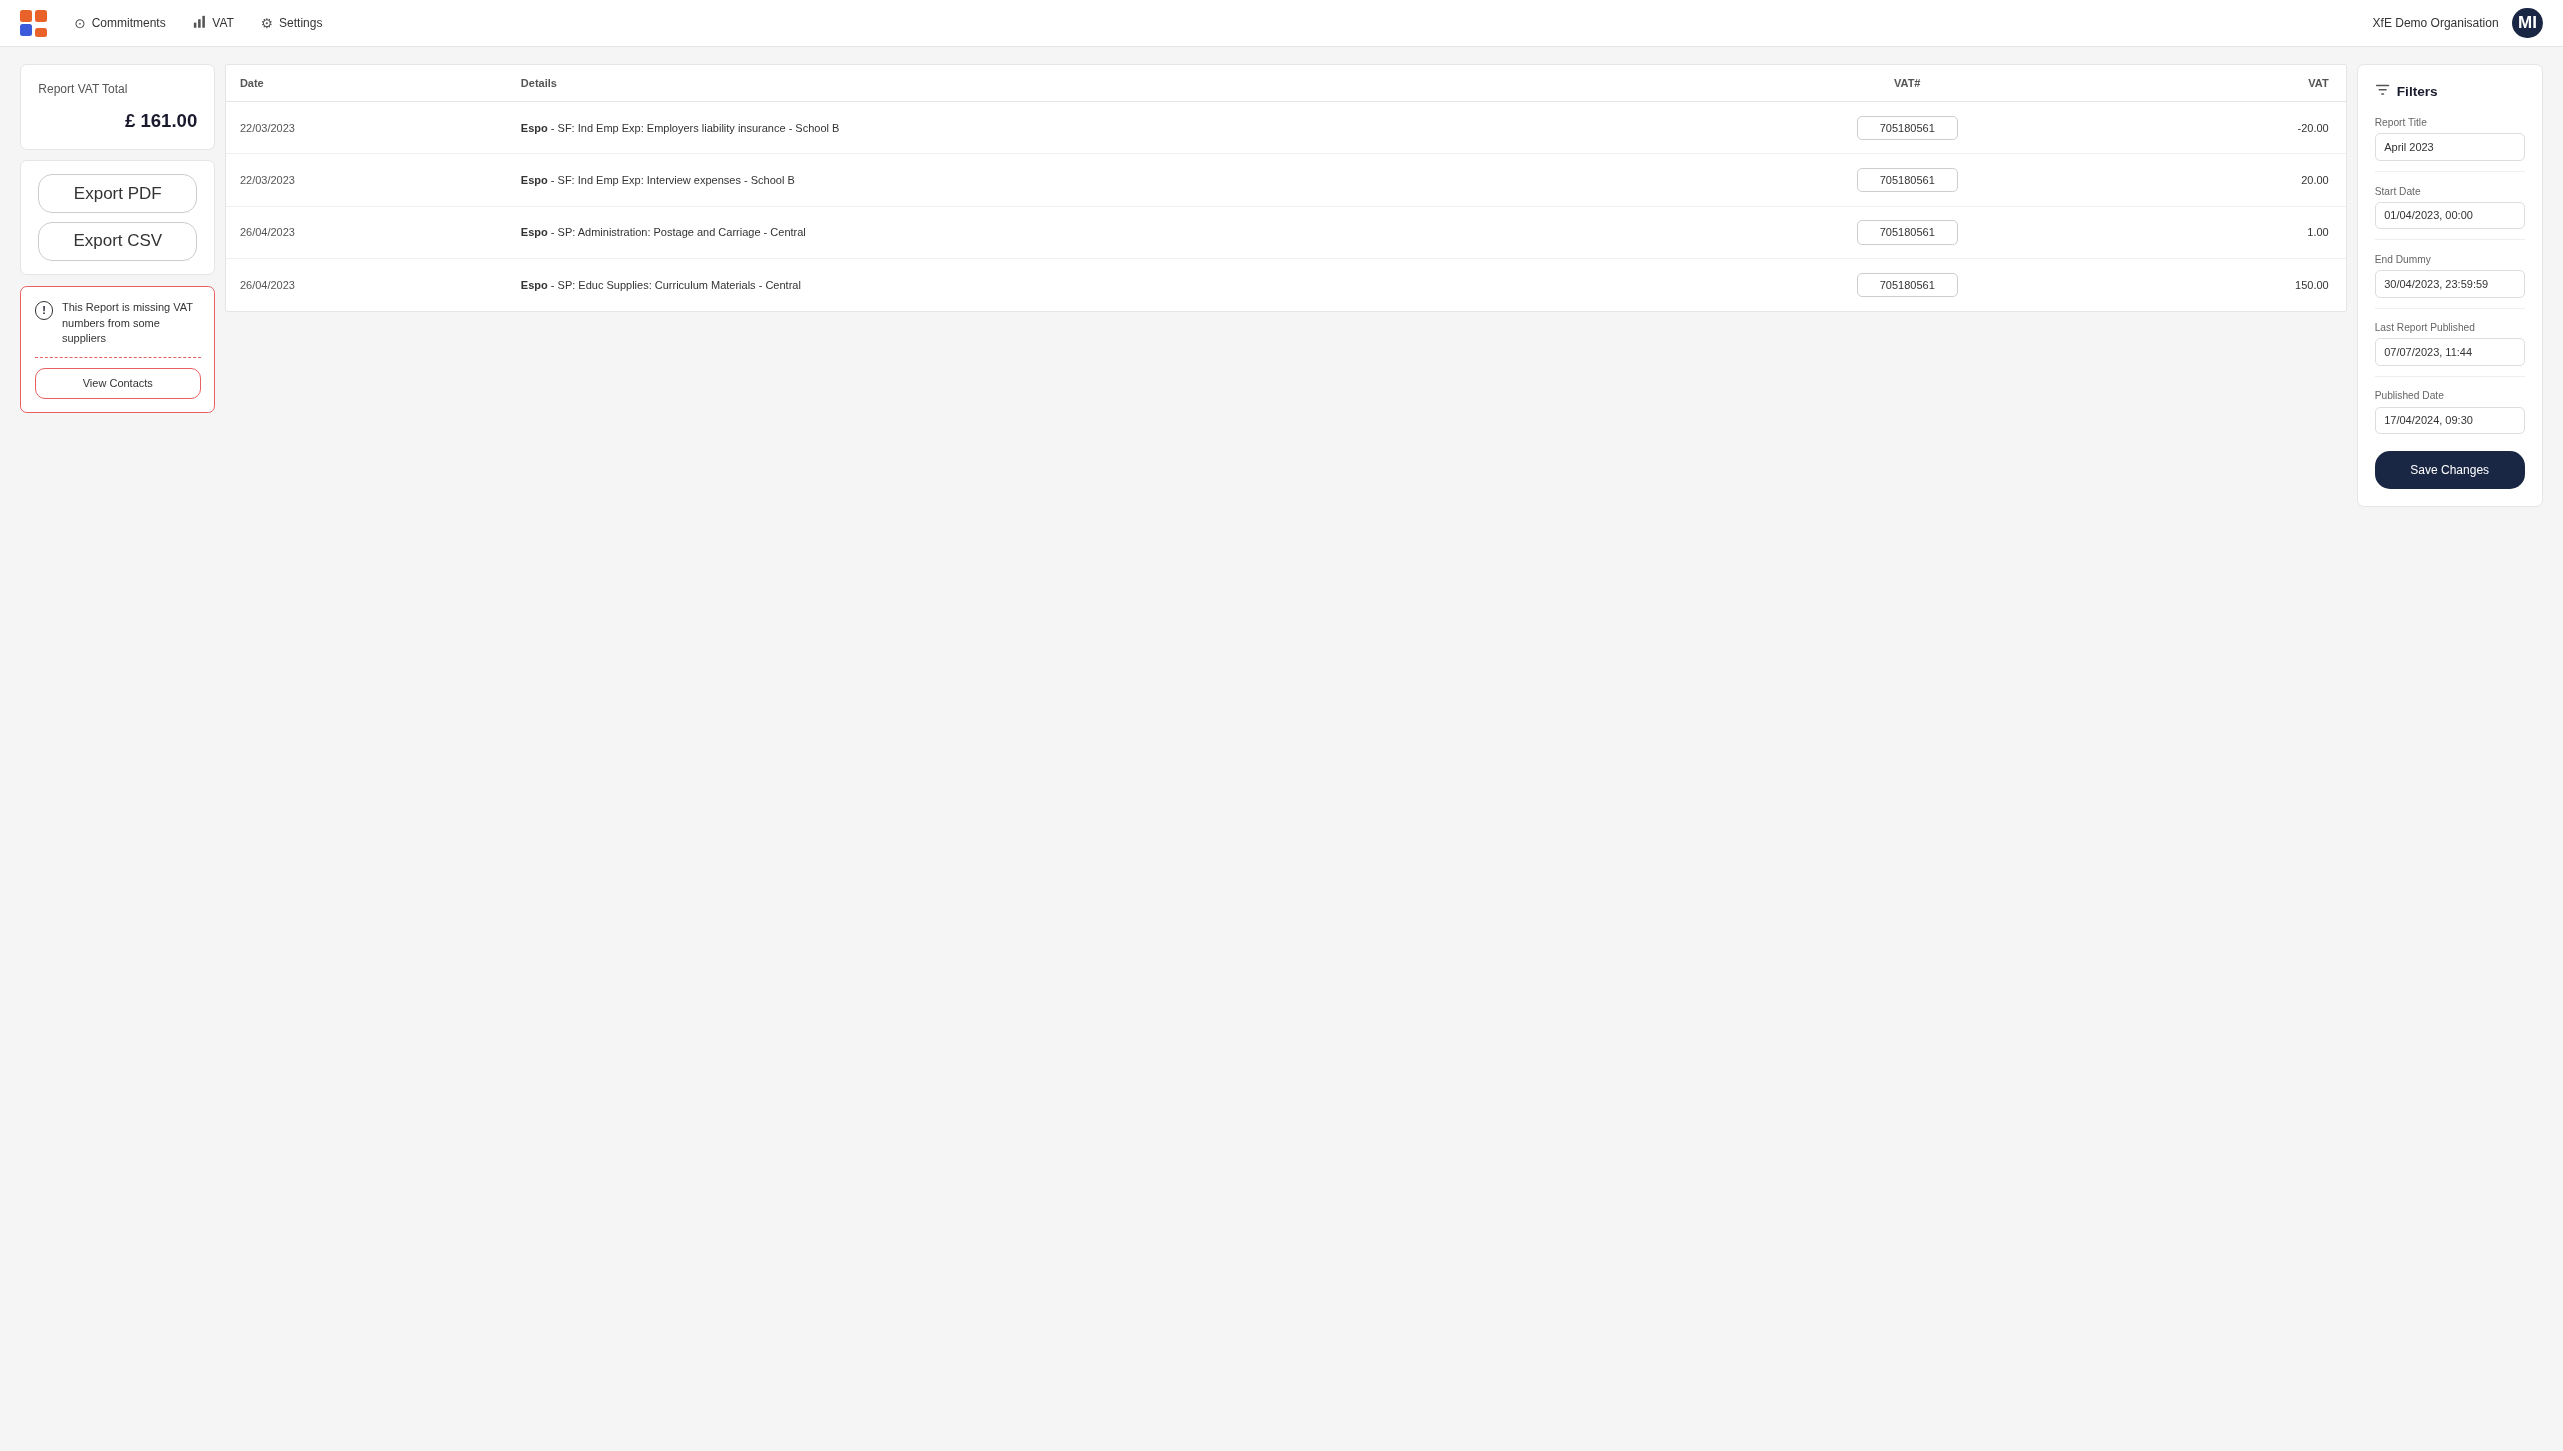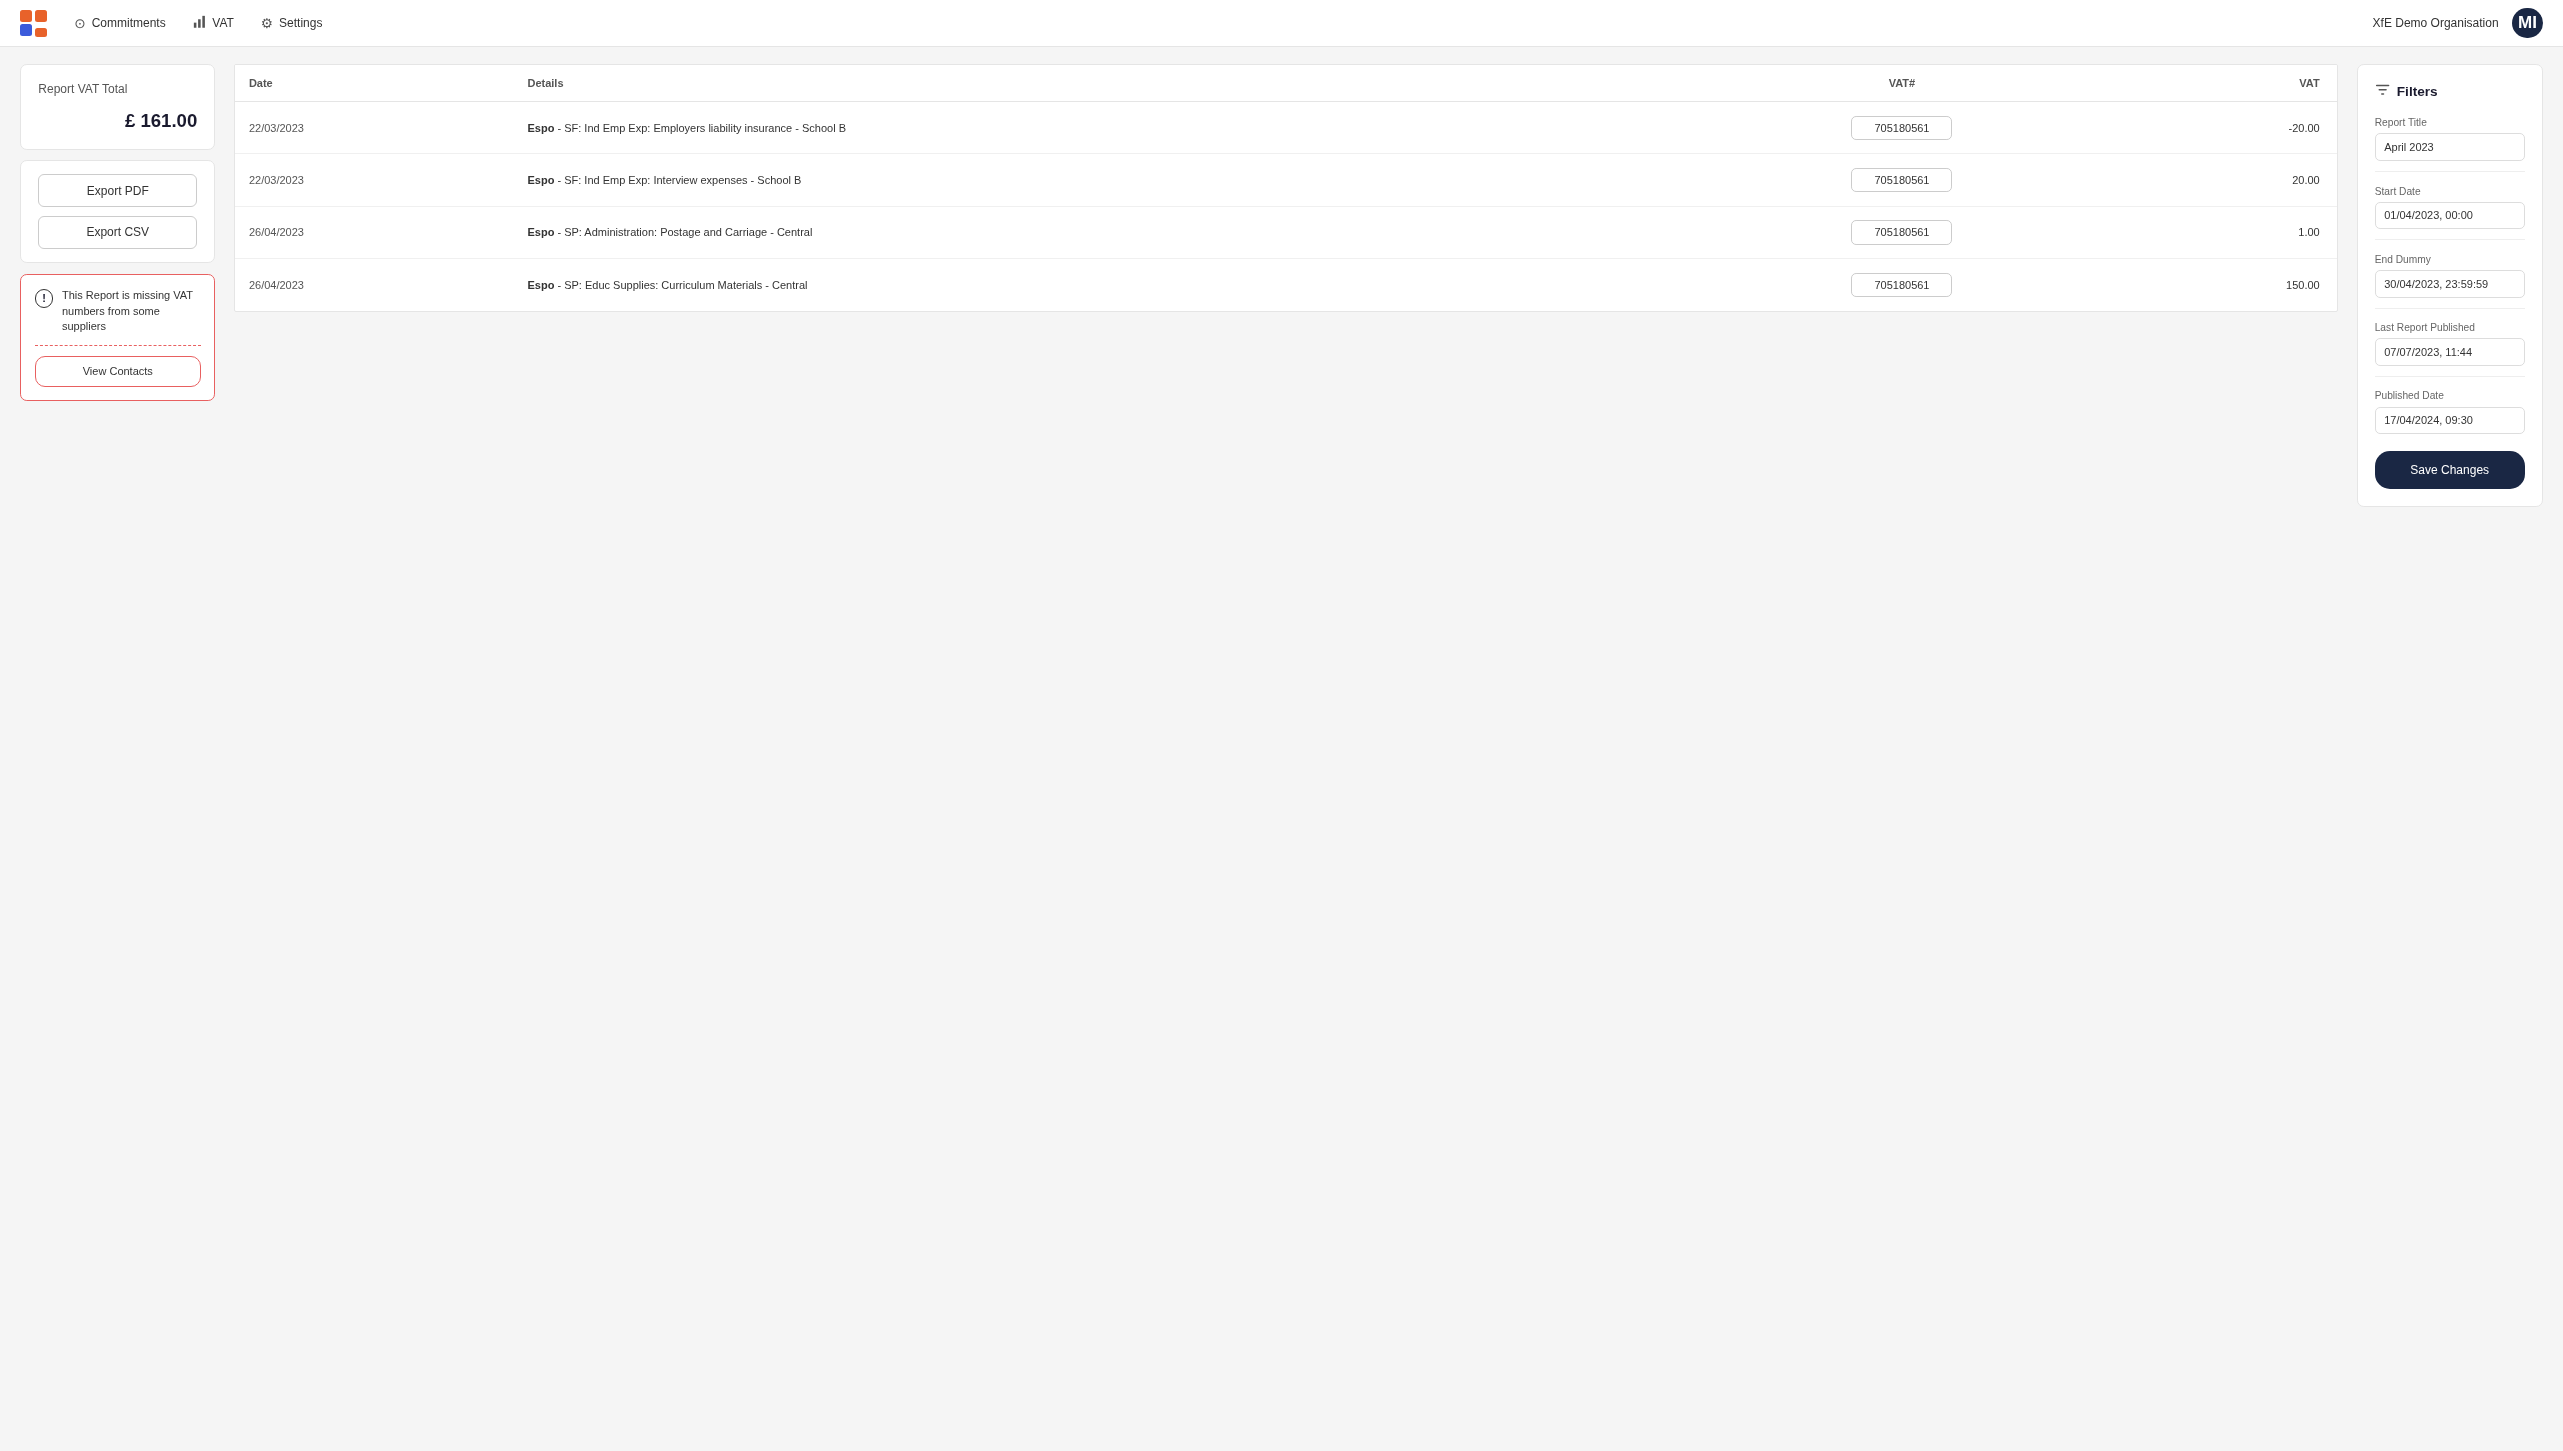--- a/index.html
+++ b/index.html
@@ -55,21 +55,21 @@
       display: flex;
       align-items: center;
       justify-content: center;
       font-size: 17px;
       font-weight: 600;
     }
 
     
     .main-content {
       display: flex;
-      gap: 19px;
+      gap: 10px;
       padding: 17px 20.3px;
       align-items: flex-start;
     }
 
     
     .left-sidebar {
       width: 195px;
       min-width: 195px;
       display: flex;
       flex-direction: column;
@@ -100,23 +100,23 @@
 
     .export-buttons {
       display: flex;
       flex-direction: column;
       gap: 8.5px;
       padding: 13.6px 17px;
     }
     .export-btn {
       border: 0.8px solid #ccc;
       background: #fff;
-      border-radius: 6px;
+      border-radius: 14px;
       padding: 8.5px 13.6px;
-      font-size: 12px;
+      font-size: 17px;
       cursor: pointer;
       color: #333;
       text-align: center;
     }
 
     .warning-card {
       border: 0.8px solid #e86060;
       border-radius: 6.8px;
       background: #fff;
       padding: 13.6px;

